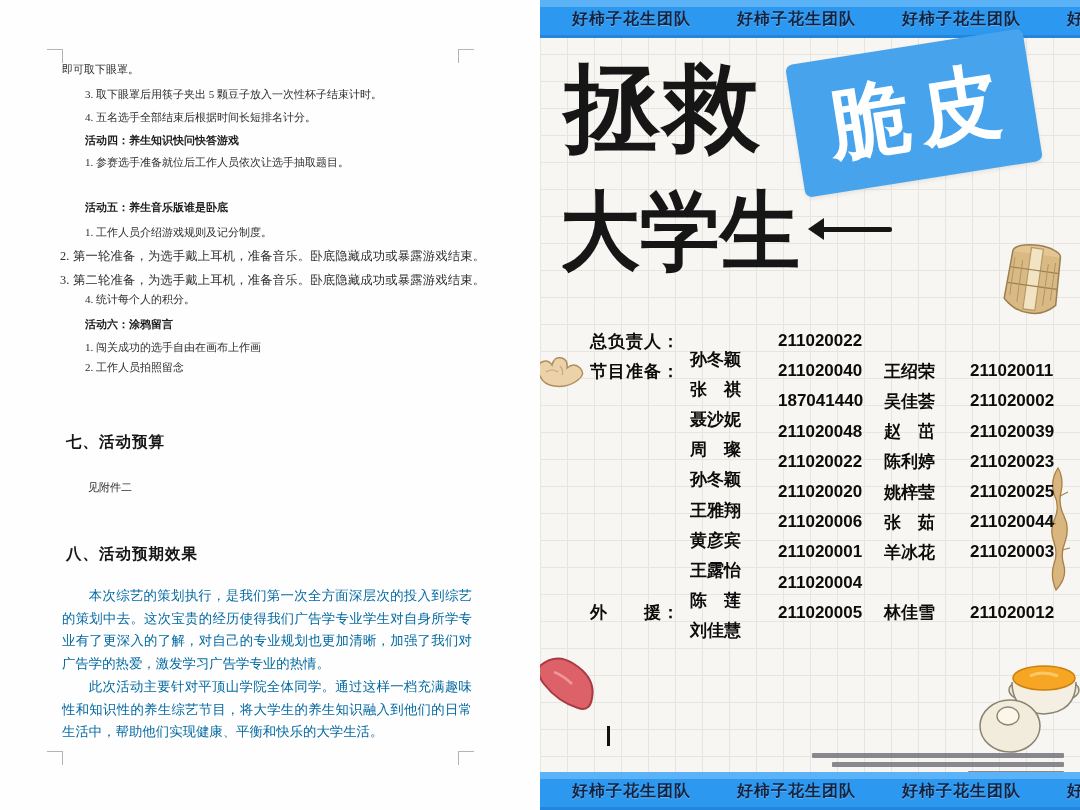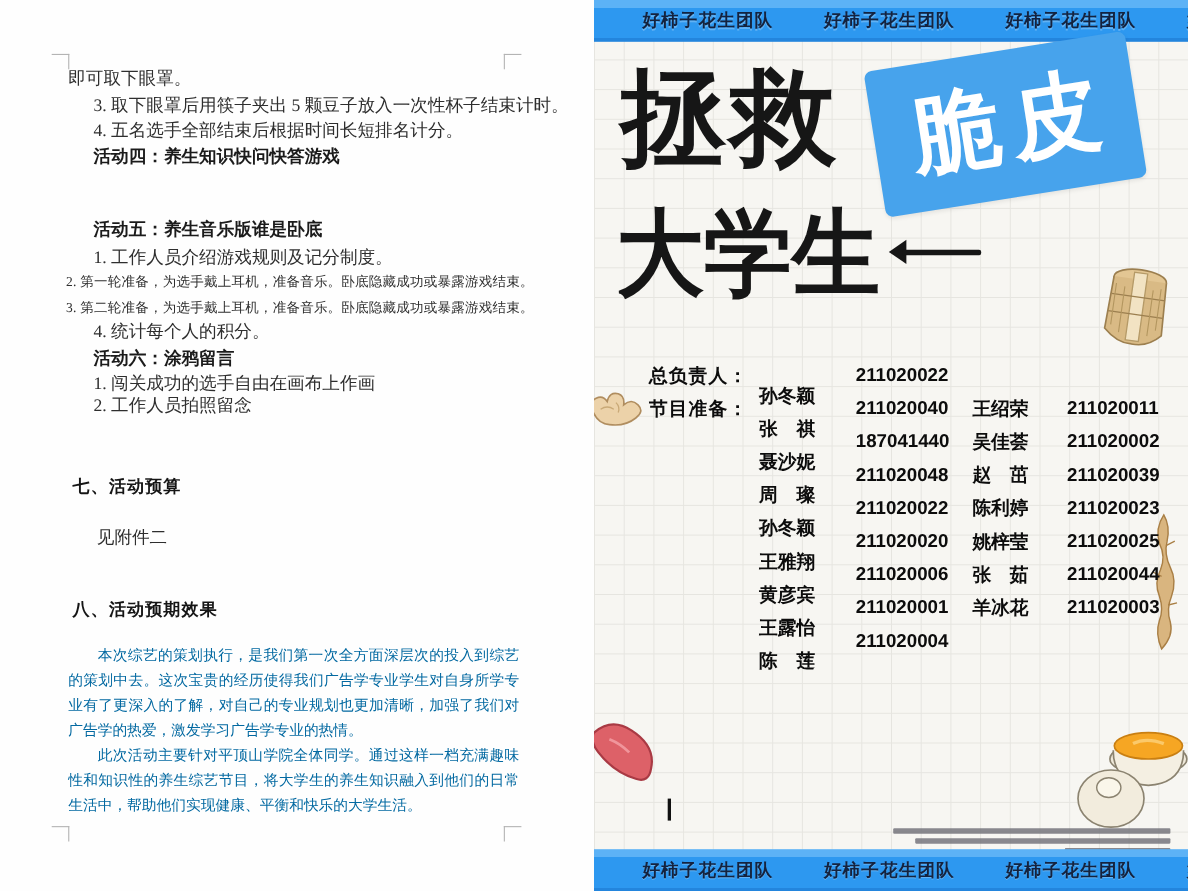--- a/index.html
+++ b/index.html
@@ -2,40 +2,40 @@
 <html><head>
 <meta charset="utf-8">
 <style>
   html,body{margin:0;padding:0;width:1080px;height:810px;overflow:hidden;background:#fff;
     font-family:"Liberation Sans",sans-serif;}
   .stage{position:relative;width:1080px;height:810px;display:flex;}
 
   
   .docpage{position:relative;width:540px;height:810px;background:#fefefe;
     font-family:"Liberation Serif","DejaVu Serif",serif;color:#2e2e2e;}
-  .dline{position:absolute;white-space:nowrap;font-size:16px;line-height:1;}
+  .dline{position:absolute;white-space:nowrap;font-size:11px;line-height:1;}
   .dline.b{font-weight:bold;color:#1b1b1b;}
   .dline.long{font-size:12.3px;letter-spacing:.2px;}
   .dhead{position:absolute;font-weight:bold;font-size:15.5px;color:#151515;white-space:nowrap;letter-spacing:1px;}
   .dpara{position:absolute;left:62px;width:410px;font-size:13.4px;line-height:22.6px;
     text-align:justify;text-indent:2em;color:#0369a1;}
   .cropmark{position:absolute;width:15px;height:13px;border:0 solid #b4b4b4;}
   .cm-tl{left:47px;top:49px;border-top-width:1px;border-right-width:1px;}
   .cm-tr{left:458px;top:49px;border-top-width:1px;border-left-width:1px;}
   .cm-bl{left:47px;top:751px;border-top-width:1px;border-right-width:1px;}
   .cm-br{left:458px;top:751px;border-top-width:1px;border-left-width:1px;}
 
   
   .poster{position:relative;width:540px;height:810px;background-color:#f7f6f2;overflow:hidden;
     background-image:linear-gradient(#e6e5e0 1px,transparent 1px),
                      linear-gradient(90deg,#e6e5e0 1px,transparent 1px);
     background-size:27px 27px;color:#101010;}
   .banner{position:absolute;left:0;width:540px;height:38px;
     background:linear-gradient(180deg,#5cb2f6 0 18%,#2d98f0 18% 92%,#2385dd 92%);
-    display:flex;align-items:center;gap:46px;padding-left:44px;box-sizing:border-box;overflow:hidden;}
+    display:flex;align-items:center;gap:46px;padding-left:32px;box-sizing:border-box;overflow:hidden;}
   .banner.top{top:0;} .banner.bottom{bottom:0;}
   .banner span{font-weight:900;font-size:16px;color:#14233f;white-space:nowrap;
     text-shadow:0 1px 0 rgba(255,255,255,.25);letter-spacing:1px;flex:0 0 auto;}
 
   .t-black{position:absolute;font-weight:900;color:#161616;line-height:1;white-space:nowrap;}
   .t1{left:24px;top:60px;font-size:96px;letter-spacing:4px;}
   .t2{left:20px;top:188px;font-size:86px;transform:scaleX(.93);transform-origin:left;}
   .bluebox{position:absolute;left:254px;top:46px;width:240px;height:134px;background:#47a3ec;
     border-radius:7px;transform:rotate(-9deg);display:flex;align-items:center;justify-content:center;
     box-shadow:0 2px 4px rgba(0,0,0,.08);}
@@ -72,20 +72,21 @@
   <div class="docpage">
     <div class="cropmark cm-tl"></div>
     <div class="cropmark cm-tr"></div>
     <div class="cropmark cm-bl"></div>
     <div class="cropmark cm-br"></div>
 
     <div class="dline" style="left:62px;top:64px">即可取下眼罩。</div>
     <div class="dline" style="left:85px;top:89px">3. 取下眼罩后用筷子夹出 5 颗豆子放入一次性杯子结束计时。</div>
     <div class="dline" style="left:85px;top:112px">4. 五名选手全部结束后根据时间长短排名计分。</div>
     <div class="dline b" style="left:85px;top:135px">活动四：养生知识快问快答游戏</div>
+    <div class="dline" style="left:85px;top:157px">1. 参赛选手准备就位后工作人员依次让选手抽取题目。</div>
     <div class="dline b" style="left:85px;top:202px">活动五：养生音乐版谁是卧底</div>
     <div class="dline" style="left:85px;top:227px">1. 工作人员介绍游戏规则及记分制度。</div>
     <div class="dline long" style="left:60px;top:250px">2. 第一轮准备，为选手戴上耳机，准备音乐。卧底隐藏成功或暴露游戏结束。</div>
     <div class="dline long" style="left:60px;top:274px">3. 第二轮准备，为选手戴上耳机，准备音乐。卧底隐藏成功或暴露游戏结束。</div>
     <div class="dline" style="left:85px;top:294px">4. 统计每个人的积分。</div>
     <div class="dline b" style="left:85px;top:319px">活动六：涂鸦留言</div>
     <div class="dline" style="left:85px;top:342px">1. 闯关成功的选手自由在画布上作画</div>
     <div class="dline" style="left:85px;top:362px">2. 工作人员拍照留念</div>
 
     <div class="dhead" style="left:66px;top:432px">七、活动预算</div>
@@ -202,20 +203,27 @@
         <span class="c-n1">王露怡</span>
         <span class="c-i1">211020001</span>
         <span class="c-n2">羊冰花</span>
         <span class="c-i2">211020003</span>
       </div>
       <div class="rrow">
         <span class="c-label"></span>
         <span class="c-n1">陈　莲</span>
         <span class="c-i1">211020004</span>
       </div>
+      <div class="rrow">
+        <span class="c-label">外　　援：</span>
+        <span class="c-n1">刘佳慧</span>
+        <span class="c-i1">211020005</span>
+        <span class="c-n2">林佳雪</span>
+        <span class="c-i2">211020012</span>
+      </div>
     </div>
 
     <div class="caret"></div>
 
     <div class="fineprint">
       <i class="fp1"></i>
         <i class="fp2"></i>
         <i class="fp3"></i>
     </div>
 

